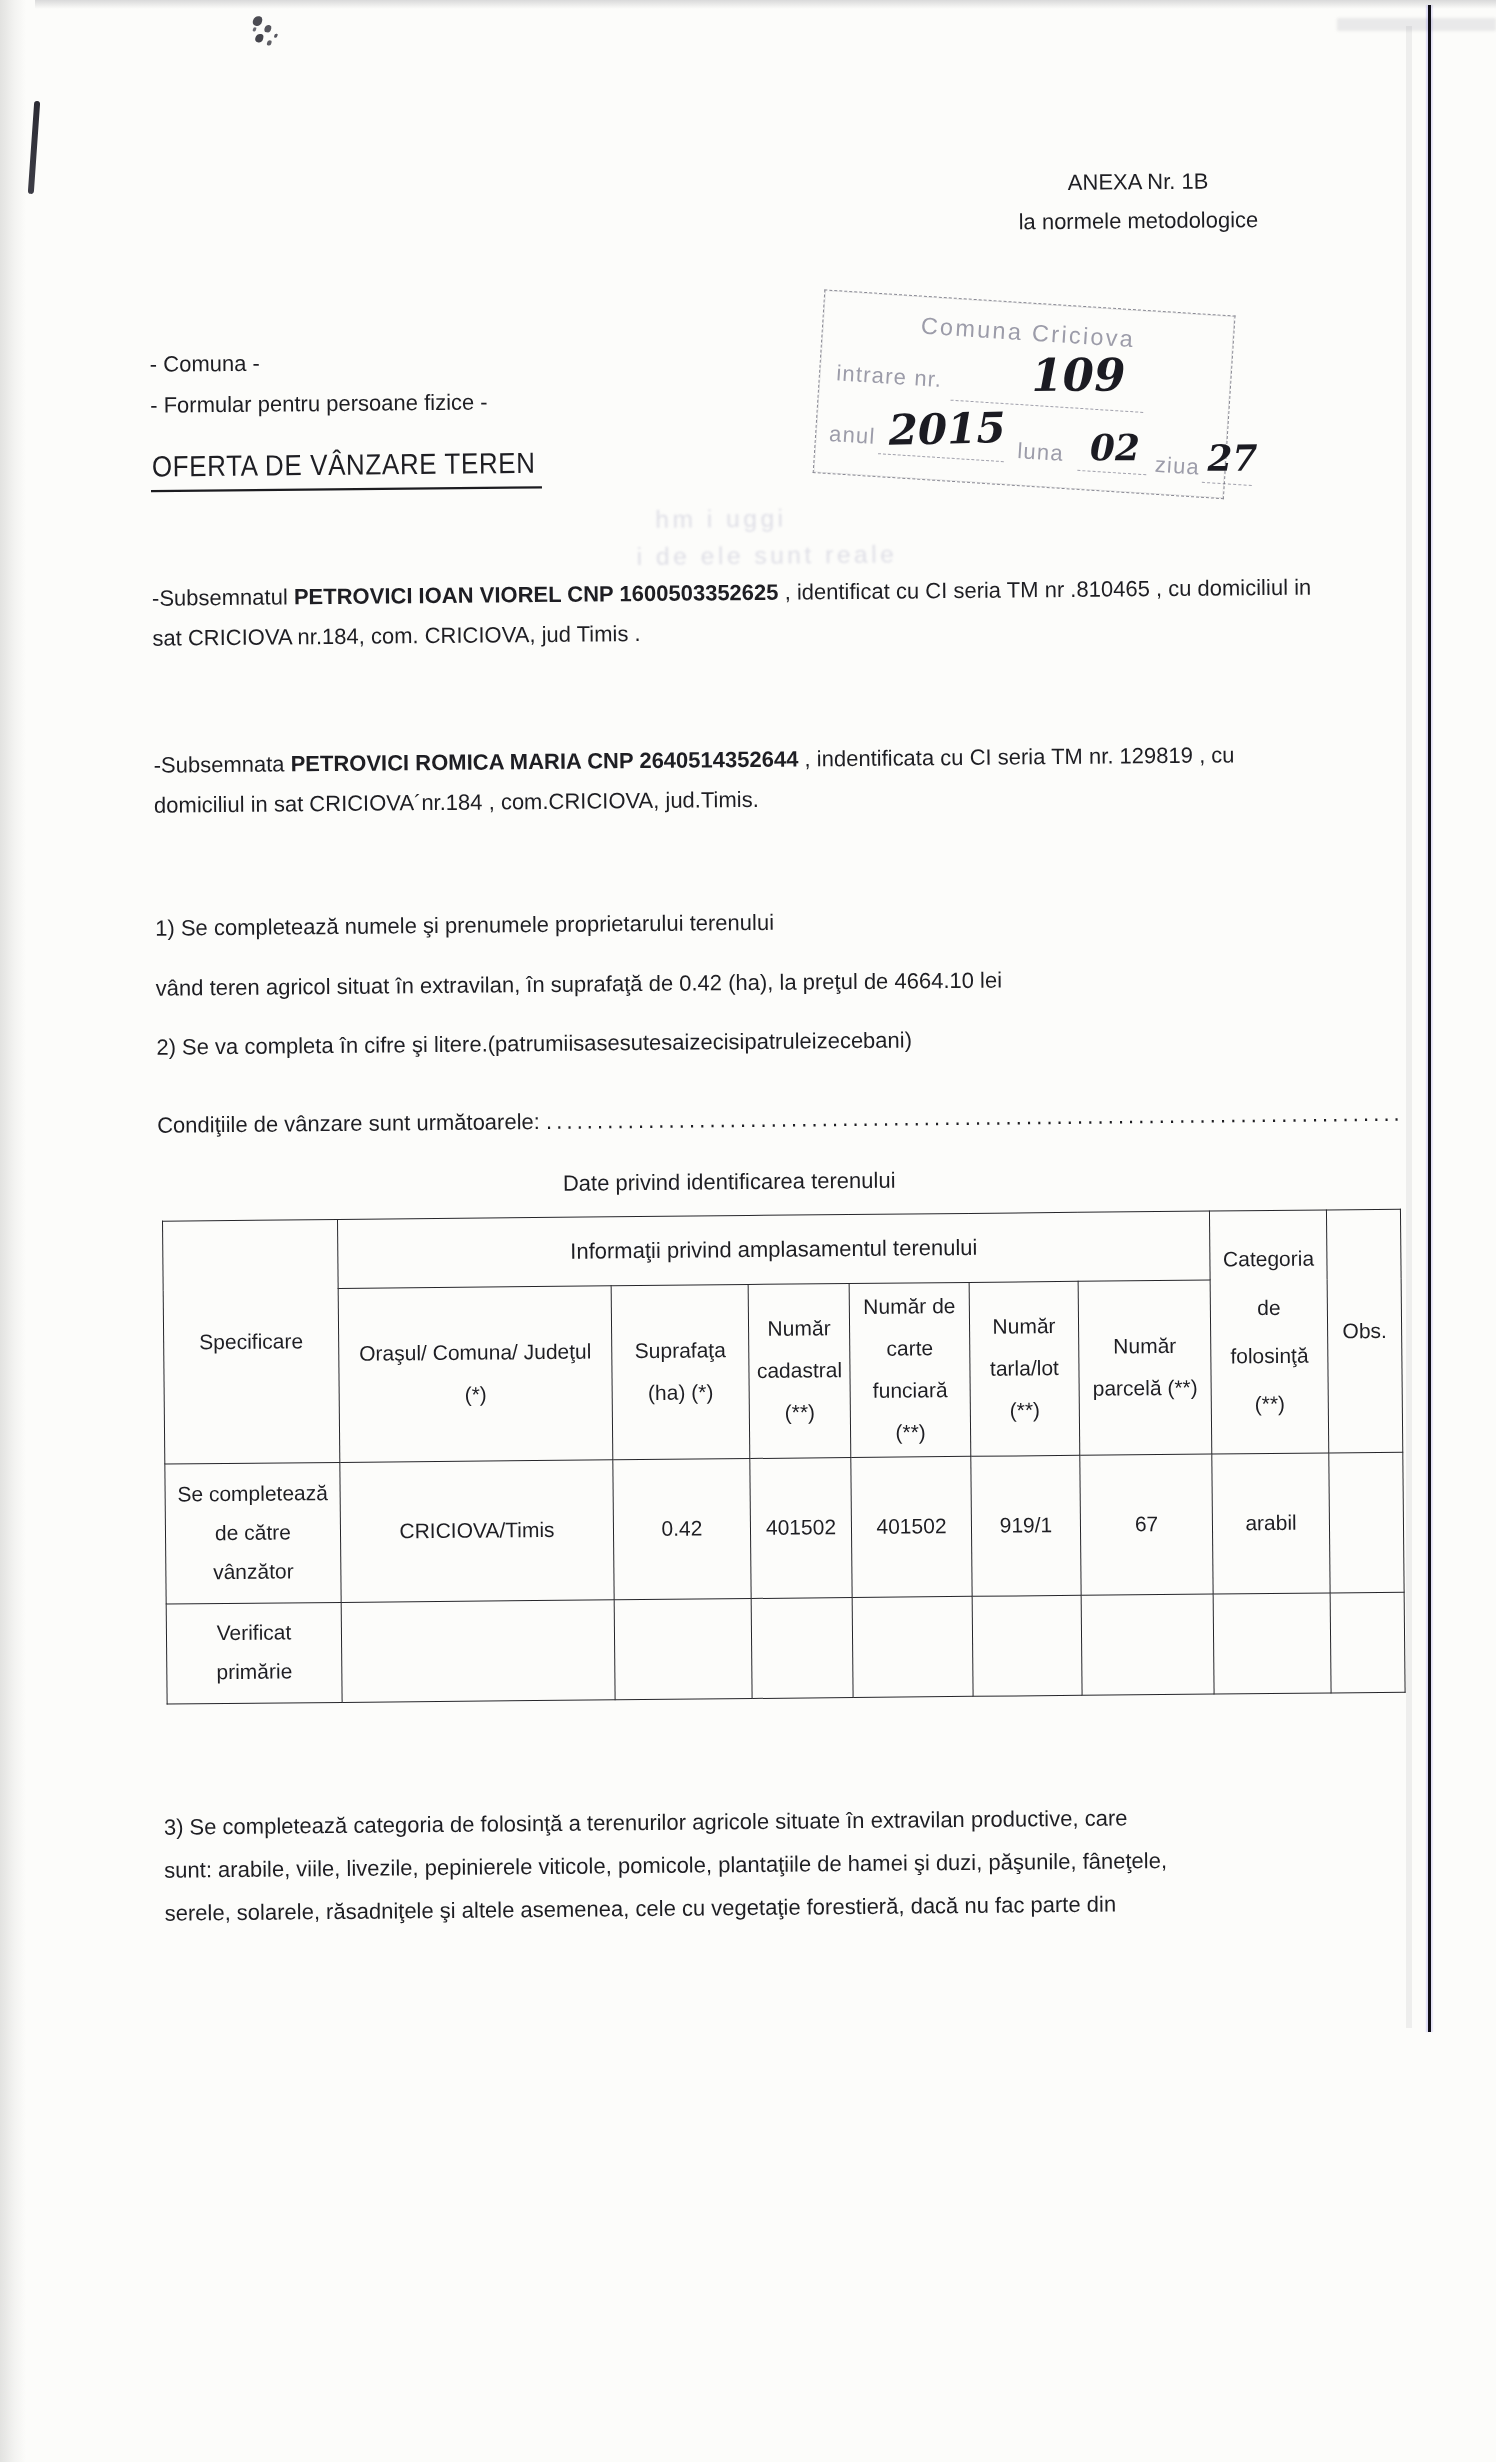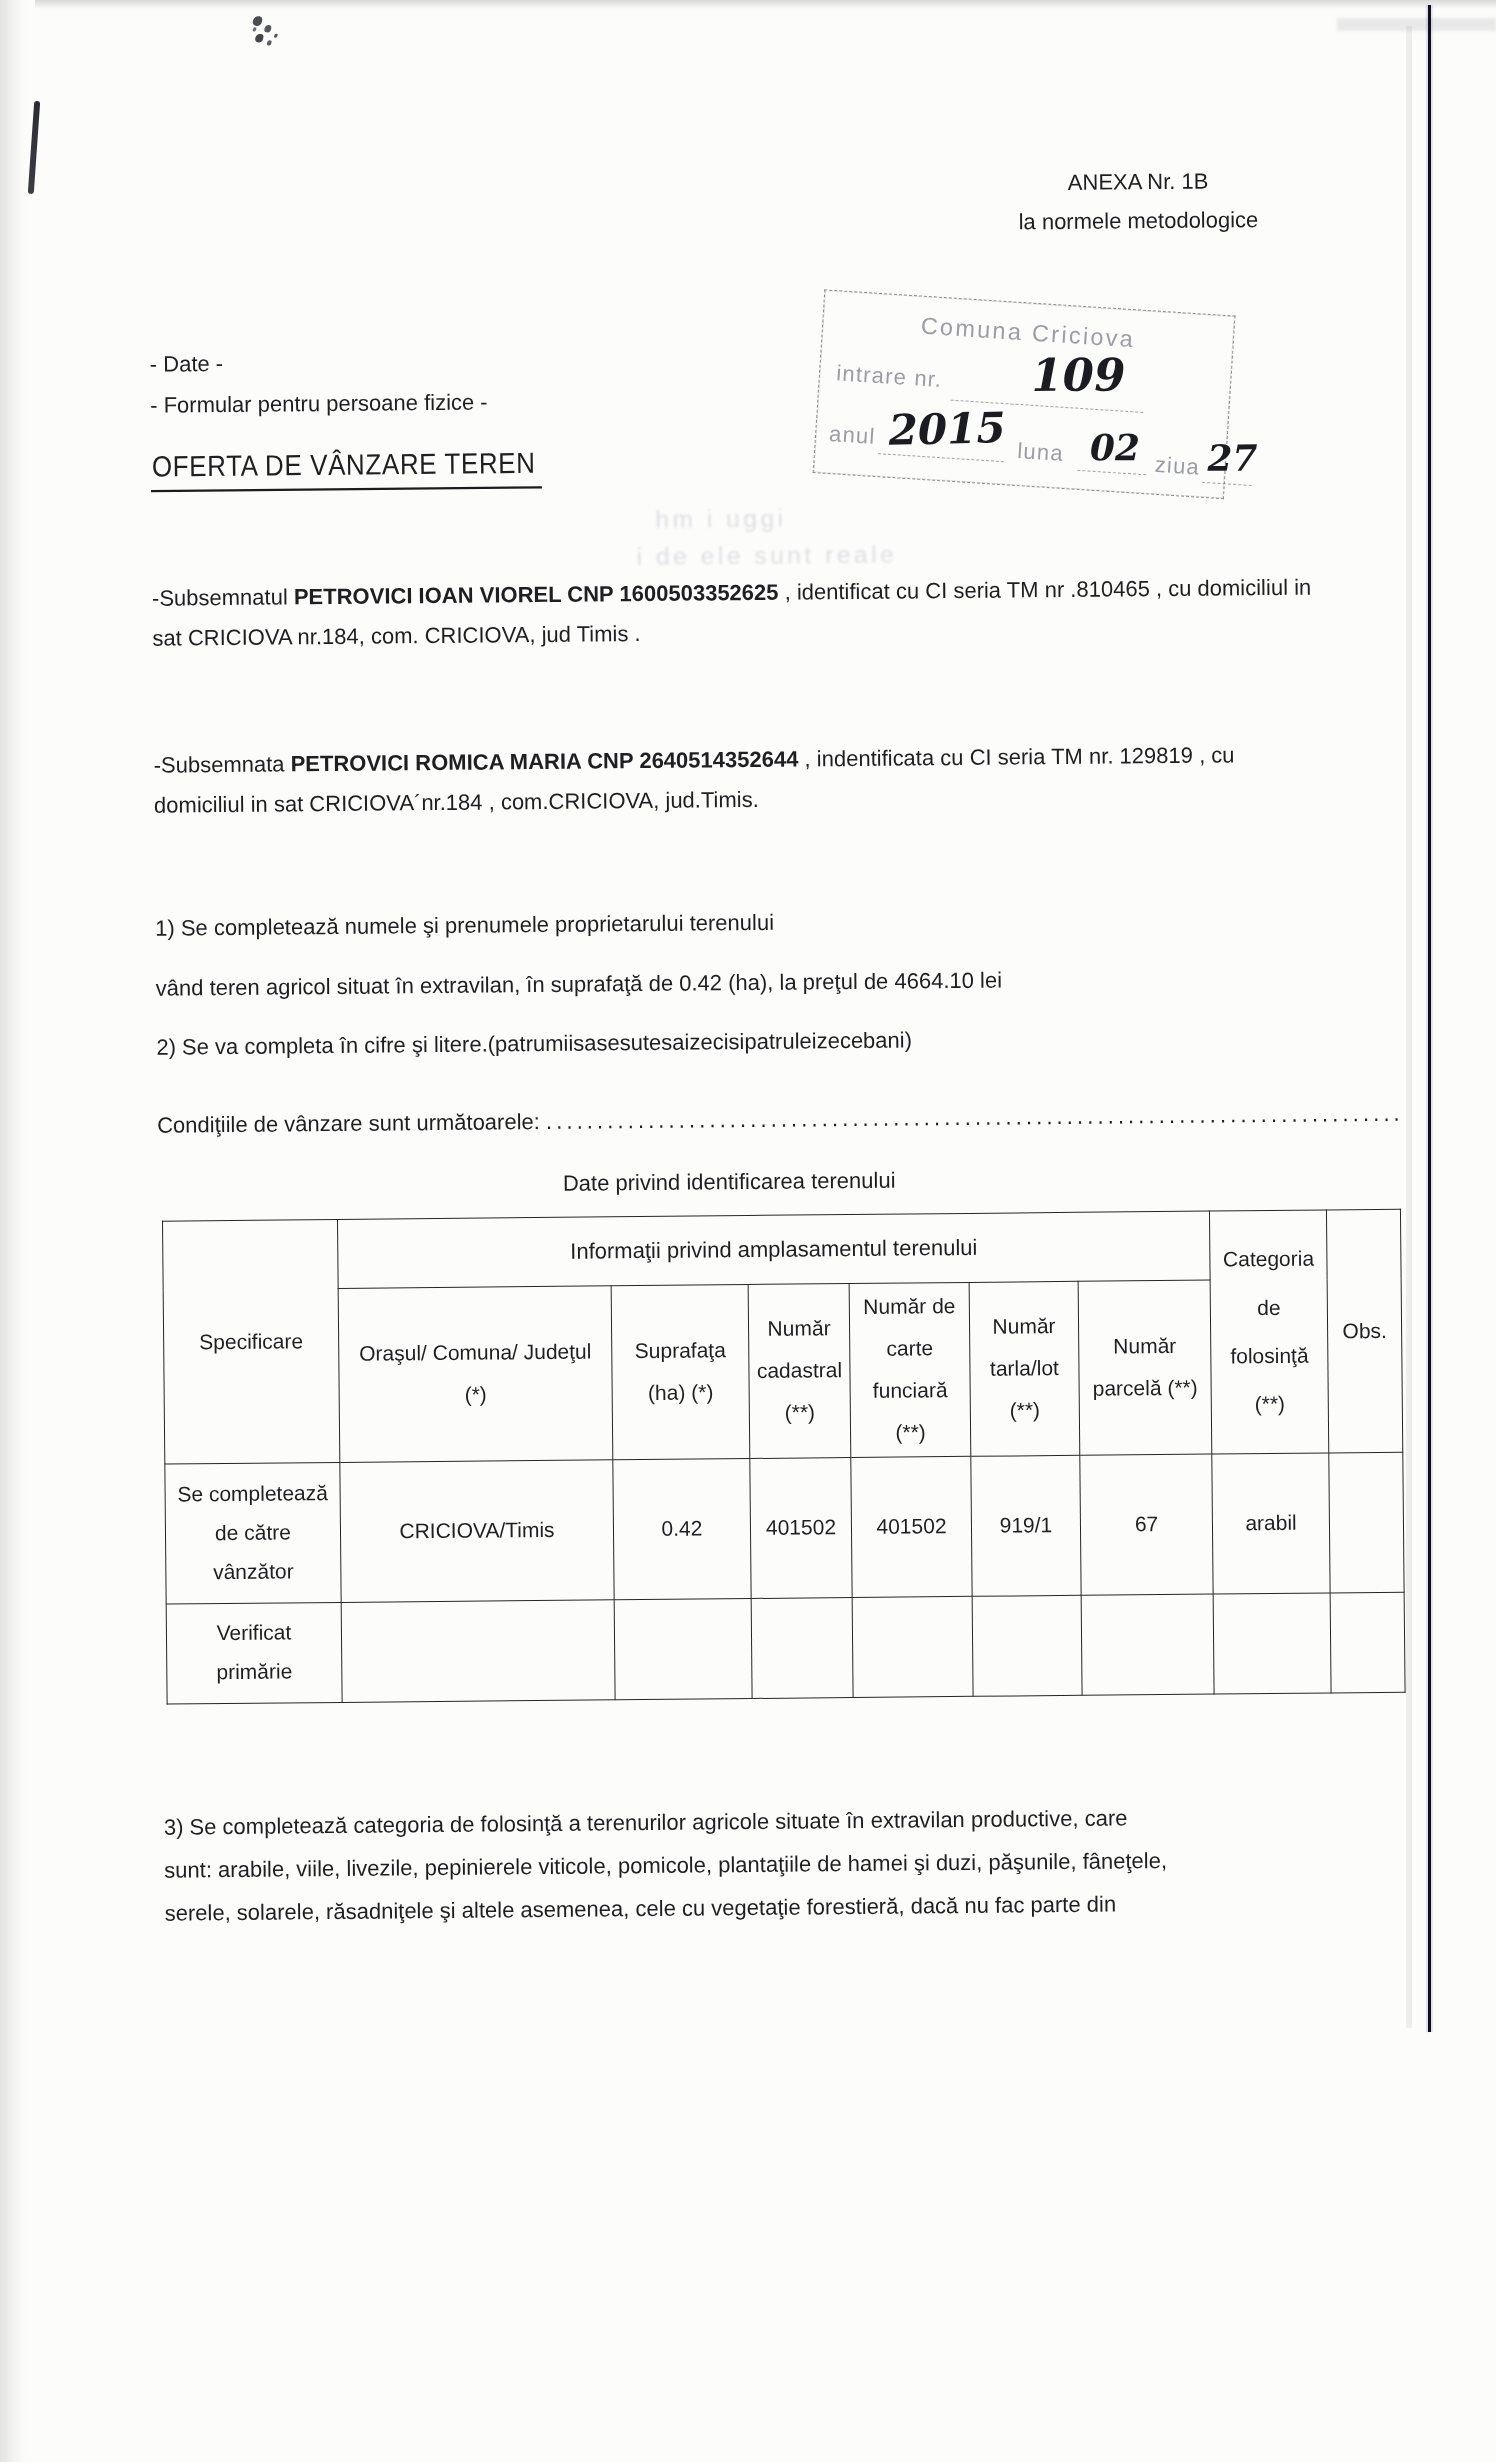--- a/index.html
+++ b/index.html
@@ -77,21 +77,21 @@
 <div class="pen-stroke"></div>
 <div class="ink-blob"></div>
 
 <div class="content">
 
   <div class="abs annex">
     <div>ANEXA Nr. 1B</div>
     <div>la normele metodologice</div>
   </div>
 
-  <div class="abs txt model-line">- Date -</div>
+  <div class="abs txt model-line">- Comuna -</div>
   <div class="abs txt form-line">- Formular pentru persoane fizice -</div>
   <div class="abs doc-title" style="display:inline-block;">OFERTA DE VÂNZARE TEREN</div>
 
   <div class="abs stamp">
     <div class="abs faded org">Comuna Criciova</div>
     <div class="abs faded" style="left:16.4px;top:69px;">intrare nr.</div>
     <div class="abs dashline" style="left:132px;top:101px;width:193px;"></div>
     <div class="abs hand" style="left:211px;top:42px;font-size:45px;transform:rotate(-4deg);">109</div>
     <div class="abs faded" style="left:13px;top:130px;">anul</div>
     <div class="abs dashline" style="left:63px;top:159px;width:126px;"></div>

